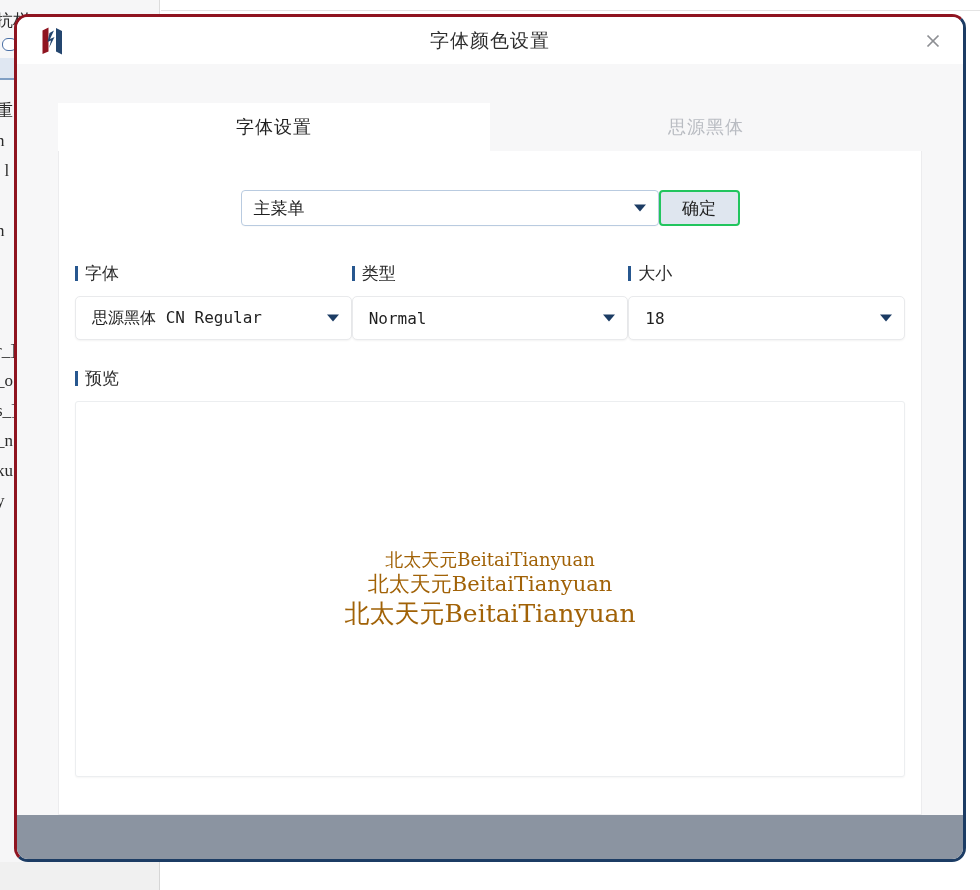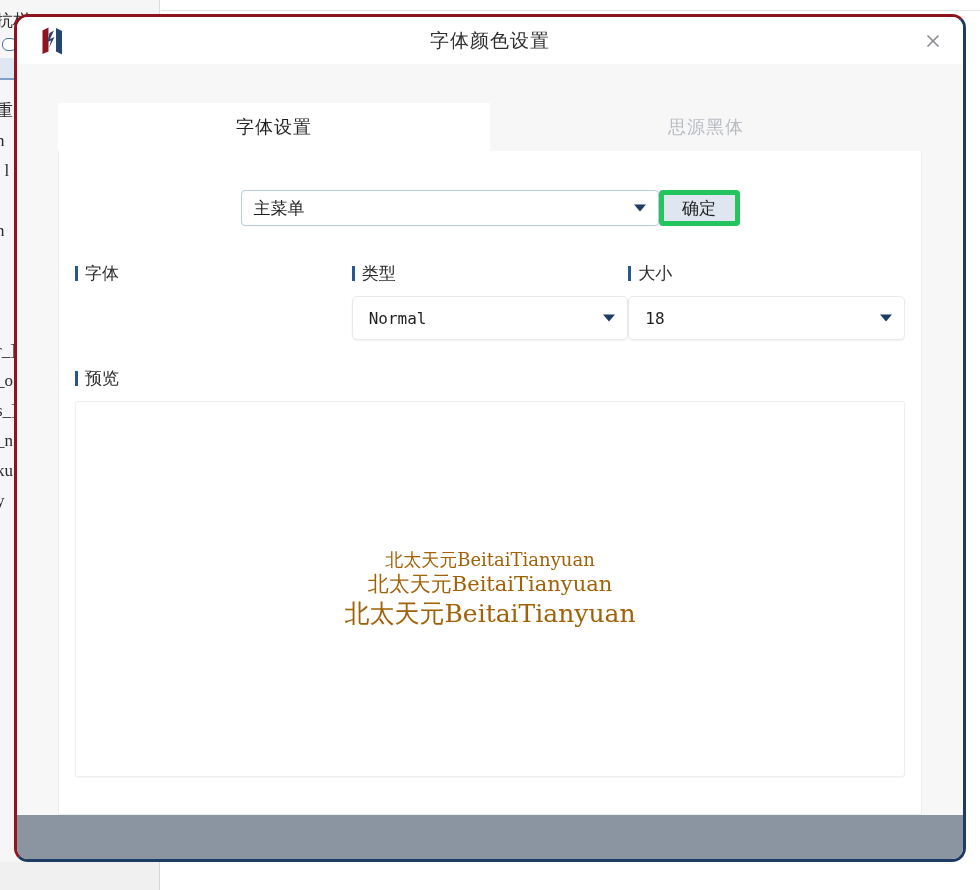--- a/index.html
+++ b/index.html
@@ -226,21 +226,21 @@
   #menu-select {
     width: 418px;
     font-family: "Liberation Serif", "DejaVu Serif", serif;
     font-size: 17px;
   }
   #confirm-btn {
     width: 81px;
     height: 36px;
     box-sizing: border-box;
     background: #dfe6ef;
-    border: 5px solid #22c55e;
+    border: 2px solid #22c55e;
     border-radius: 4px;
     display: flex;
     align-items: center;
     justify-content: center;
     font-family: "Liberation Serif", "DejaVu Serif", serif;
     font-size: 17px;
     color: #1f1f1f;
     cursor: pointer;
     user-select: none;
   }
@@ -394,20 +394,24 @@
         </div>
       </div>
 
       <div id="fields">
 
         <div class="field">
           <div class="field-label">
             <span class="label-bar"></span>
             <span>字体</span>
           </div>
+          <div class="sel field-select">
+            <span>思源黑体 CN Regular</span>
+            <span class="caret"></span>
+          </div>
         </div>
 
         <div class="field">
           <div class="field-label">
             <span class="label-bar"></span>
             <span>类型</span>
           </div>
           <div class="sel field-select">
             <span>Normal</span>
             <span class="caret"></span>

